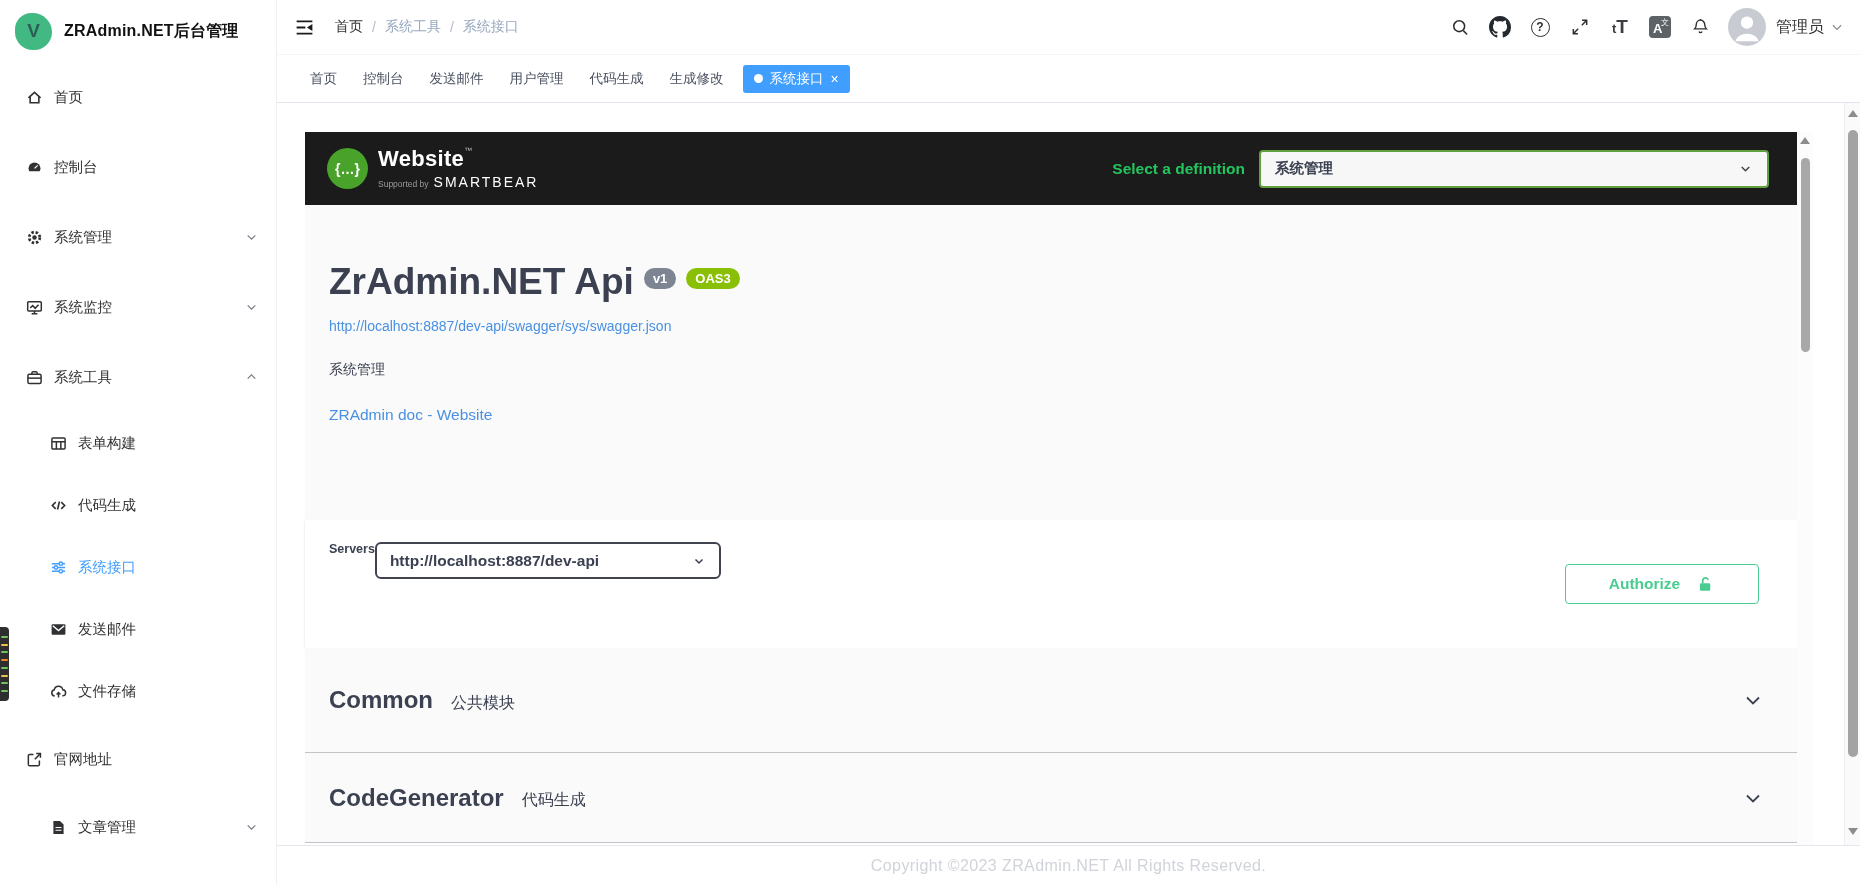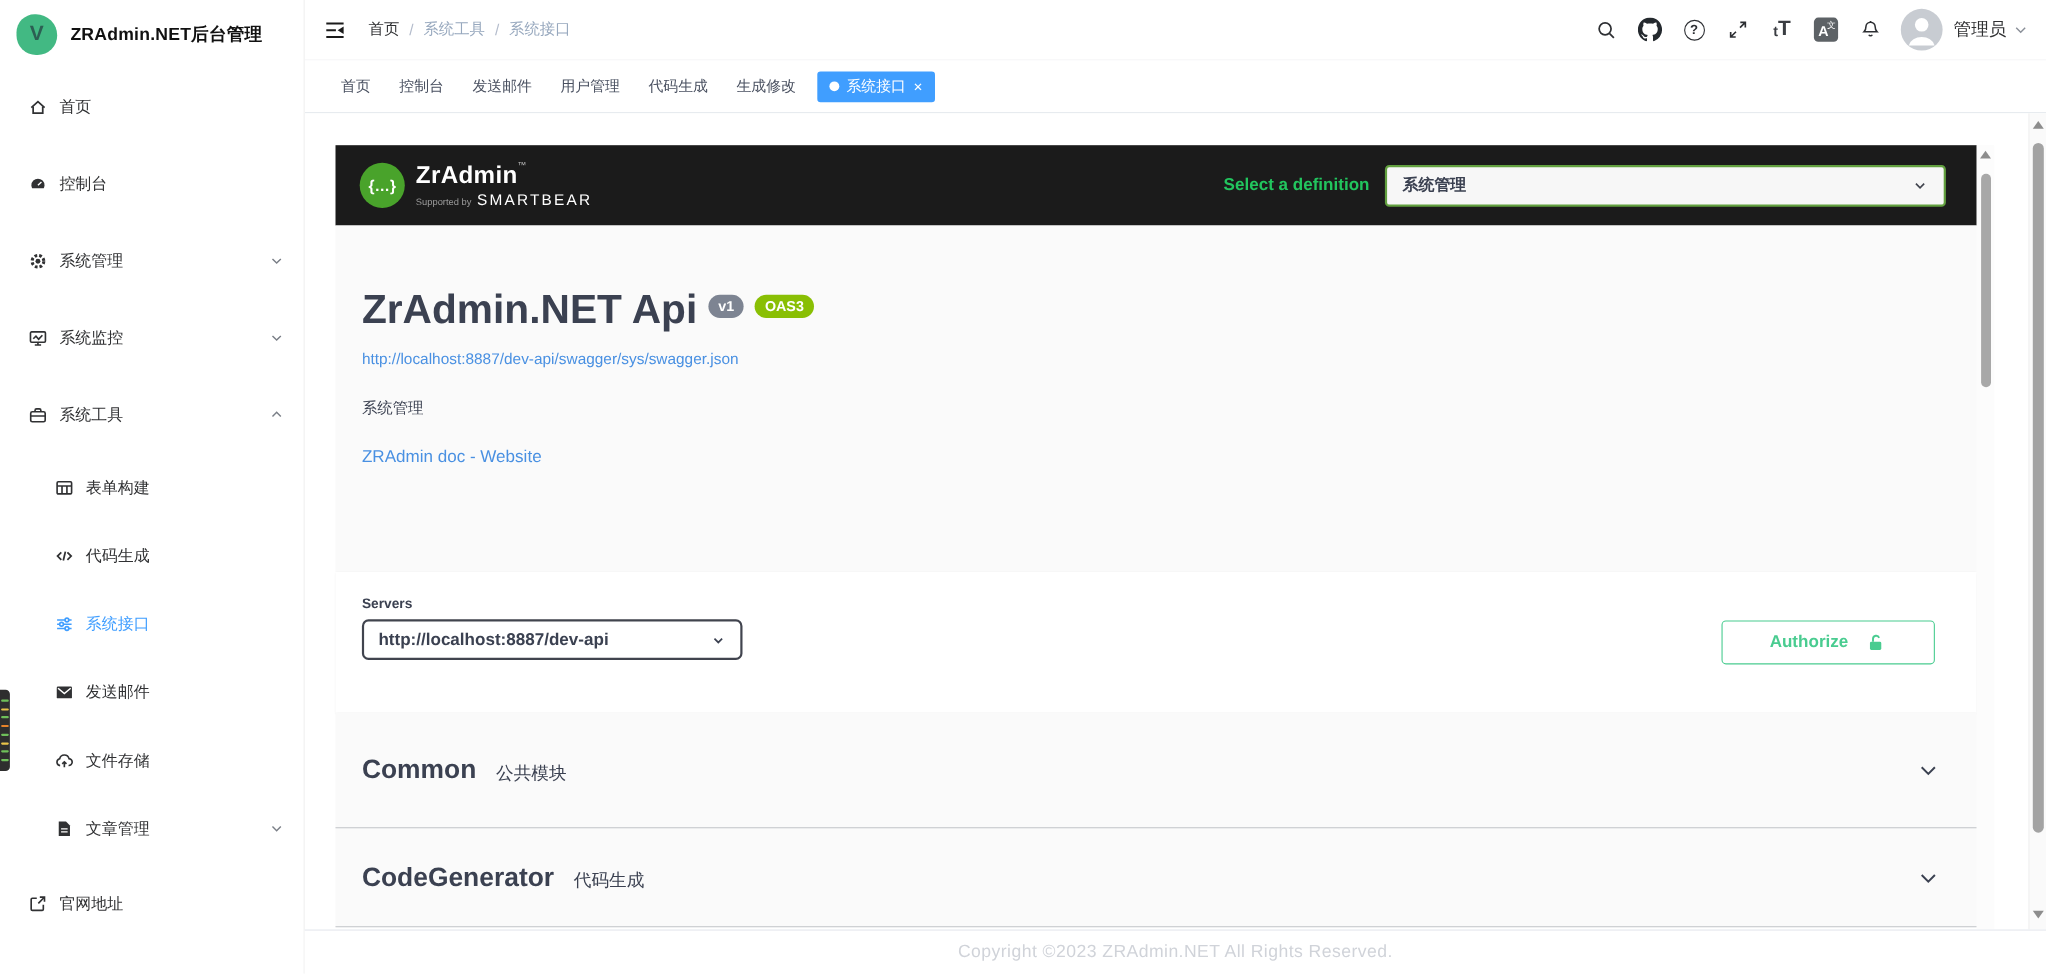--- a/index.html
+++ b/index.html
@@ -81,21 +81,21 @@
   .sw-title { font-size:37px; font-weight:bold; color:#3b4151; line-height:1.1; }
   .badge { border-radius:50px; color:#fff; font-weight:bold; font-size:13px; padding:3px 9px; margin-left:10px; margin-top:6px; }
   .badge-v { background:#7d8492; }
   .badge-oas { background:#89bf04; }
   .sw-url { margin-top:15px; font-size:14px; color:#4990e2; text-decoration:none; display:inline-block; cursor:pointer; }
   .sw-desc { margin-top:26px; font-size:14px; color:#3b4151; }
   .sw-doclink { margin-top:27px; font-size:15.5px; color:#4990e2; text-decoration:none; display:inline-block; cursor:pointer; }
 
   .scheme { background:#fff; height:128px; box-shadow:0 1px 2px 0 rgba(0,0,0,.15);
     padding:22px 38px 0 24px; display:flex; }
-  .servers-col { display:flex; flex-direction:column; }
+  .servers-col { display:flex; flex-direction:row; }
   .servers-label { font-size:12.5px; font-weight:bold; color:#3b4151; margin-bottom:7px; }
   .servers-select { width:346px; height:37px; border:2px solid #41444e; border-radius:6px; background:#fff;
     display:flex; align-items:center; justify-content:space-between; padding:0 13px; cursor:pointer; }
   .servers-val { font-size:15.5px; font-weight:bold; color:#3b4151; }
   .auth-btn { margin-left:auto; margin-top:22px; width:194px; height:40px; border:1.5px solid #49cc90;
     border-radius:4px; background:#fff; color:#49cc90; font-weight:bold; font-size:15.5px;
     display:flex; align-items:center; justify-content:center; gap:16px; cursor:pointer; }
 
   .sections { background:#fafafa; }
   .sec-row { display:flex; align-items:center; padding:0 32px 0 24px; cursor:pointer; }
@@ -252,44 +252,44 @@
       <span class="micon">
         <svg width="17" height="17" viewBox="0 0 16 16" fill="none" stroke="currentColor" stroke-width="1.4">
             <path d="M4.4 12.3a3 3 0 0 1-.4-5.9 4.1 4.1 0 0 1 8-0.1 2.9 2.9 0 0 1-.4 5.8"></path>
             <path d="M8 13.6V9.2"></path>
             <polyline points="6.2 10.8 8 9 9.8 10.8"></polyline>
           </svg>
       </span>
       <span>文件存储</span>
     </div>
 
+    <div class="mi top" style="height:74px">
+      <span class="micon">
+        <svg width="17" height="17" viewBox="0 0 16 16" fill="none" stroke="currentColor" stroke-width="1.4">
+            <path d="M7 3.4H3.2c-.6 0-1 .4-1 1v8.4c0 .6.4 1 1 1h8.4c.6 0 1-.4 1-1V9"></path>
+            <polyline points="9.6 2.4 13.6 2.4 13.6 6.4"></polyline>
+            <path d="M13.3 2.7 8.3 7.7"></path>
+          </svg>
+      </span>
+      <span>官网地址</span>
+    </div>
+
     <div class="mi sub">
       <span class="micon">
         <svg width="17" height="17" viewBox="0 0 16 16">
             <path d="M3.2 1.8h6.2l3.4 3.4v9H3.2z" fill="currentColor"></path>
             <path d="M5.2 8h5.6M5.2 10.6h5.6" stroke="#fff" stroke-width="1.1"></path>
           </svg>
       </span>
       <span>文章管理</span>
       <span class="chev">
         <svg width="13" height="13" viewBox="0 0 24 24" fill="none" stroke="currentColor" stroke-width="2.4">
             <polyline points="5 9 12 16 19 9"></polyline>
           </svg>
       </span>
-    </div>
-
-    <div class="mi top" style="height:74px">
-      <span class="micon">
-        <svg width="17" height="17" viewBox="0 0 16 16" fill="none" stroke="currentColor" stroke-width="1.4">
-            <path d="M7 3.4H3.2c-.6 0-1 .4-1 1v8.4c0 .6.4 1 1 1h8.4c.6 0 1-.4 1-1V9"></path>
-            <polyline points="9.6 2.4 13.6 2.4 13.6 6.4"></polyline>
-            <path d="M13.3 2.7 8.3 7.7"></path>
-          </svg>
-      </span>
-      <span>官网地址</span>
     </div>
 
   </div>
 </div>
 
 <div class="main">
 
   <div class="navbar">
     <span class="hamburger">
       <svg width="21" height="21" viewBox="0 0 24 24">
@@ -378,21 +378,21 @@
   <div class="content">
     <div class="swagger-wrap">
 
       <div class="sw-topbar">
         <div class="sw-logo">
           <div class="sw-logo-circle">
               <span>{…}</span>
             </div>
           <div class="sw-logo-textcol">
             <div>
-              <span class="sw-logo-name">ZrAdmin</span><span class="sw-logo-tm">™</span>
+              <span class="sw-logo-name">Website</span><span class="sw-logo-tm">™</span>
             </div>
             <div class="sw-logo-sub">
               <span class="sw-supported">Supported by</span><span class="sw-smartbear">SMARTBEAR</span>
             </div>
           </div>
         </div>
         <div class="sw-def">
           <span class="sw-def-label">Select a definition</span>
           <div class="sw-select">
             <span class="sw-select-val">系统管理</span>

